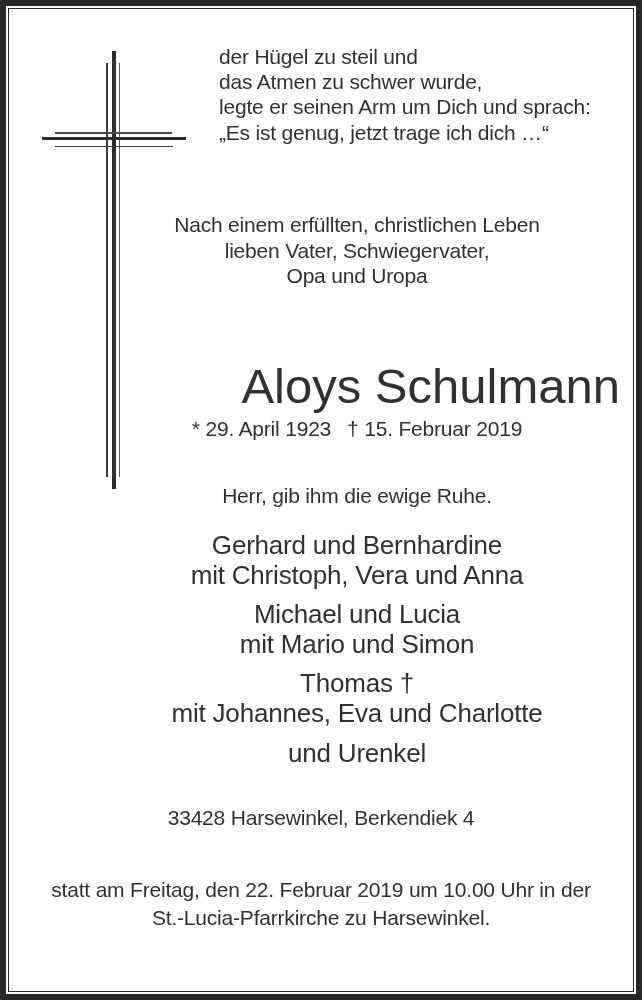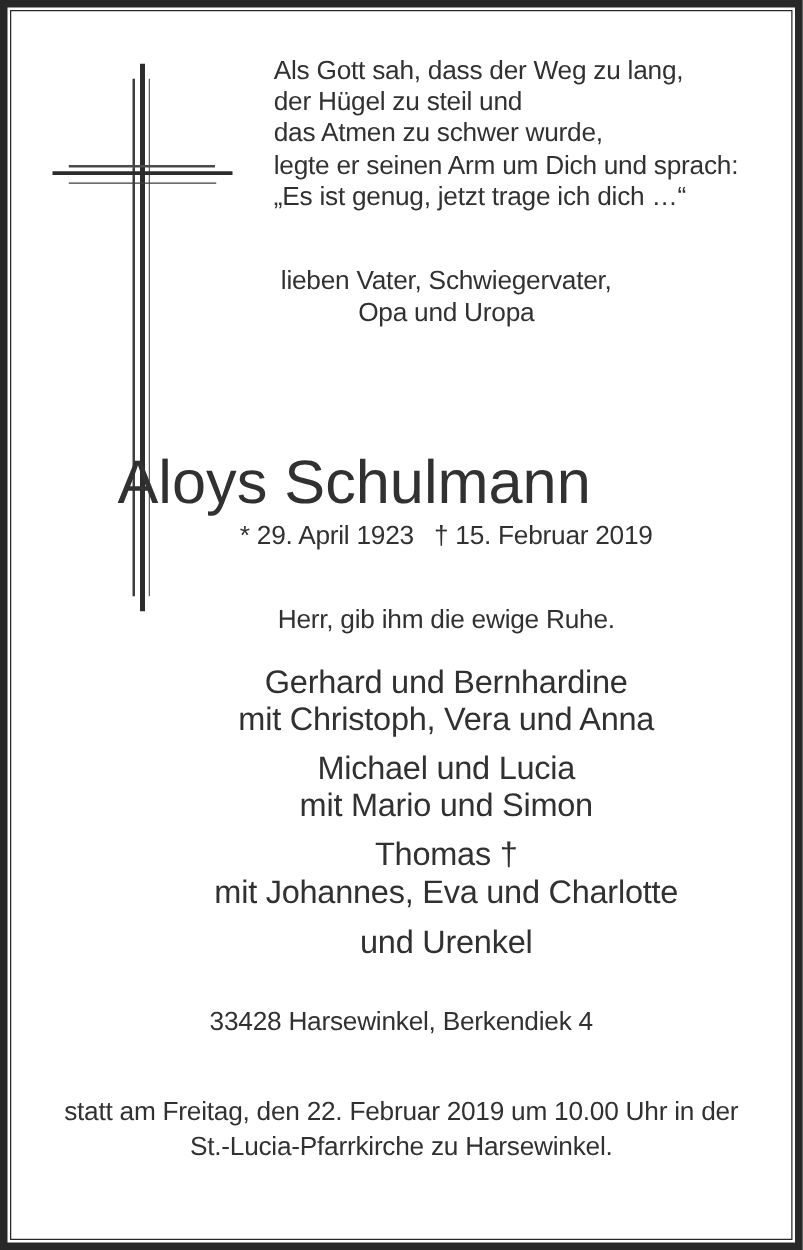--- a/index.html
+++ b/index.html
@@ -26,21 +26,21 @@
   .cross-v-main  {left:112px; top:51px;  width:3.5px; height:438px; background:#2c2c2c;}
   .cross-v-right {left:118.5px;top:63px; width:1.8px; height:414px; background:#5f5f5f;}
   .cross-h-upper {left:55px;  top:132px; width:117px; height:1.5px; background:#4a4a4a;}
   .cross-h-main  {left:42px;  top:137px; width:144px; height:3.2px; background:#2c2c2c;}
   .cross-h-lower {left:55px;  top:145.5px;width:118px;height:1.8px; background:#3e3e3e;}
 
   
   .tblock{position:absolute;letter-spacing:-0.2px;}
   .verse{left:219px;top:44px;font-size:21px;line-height:25.2px;text-align:left;white-space:nowrap;}
   .intro{left:160px;width:394px;top:212px;font-size:21px;line-height:25.5px;text-align:center;white-space:nowrap;}
-  .name{left:94px;width:526px;top:358px;font-size:49px;line-height:56px;text-align:left;letter-spacing:0;white-space:nowrap;}
+  .name{left:94px;width:526px;top:358px;font-size:49px;line-height:56px;text-align:right;letter-spacing:0;white-space:nowrap;}
   .dates{left:160px;width:394px;top:416px;font-size:21px;line-height:26px;display:flex;justify-content:center;gap:16px;white-space:nowrap;}
   .prayer{left:160px;width:394px;top:483px;font-size:21px;line-height:26px;text-align:center;white-space:nowrap;}
   .mourners{left:160px;width:394px;top:530px;font-size:26px;line-height:30px;text-align:center;white-space:nowrap;}
   .family-group{margin:0 0 9px 0;}
   .mourners-closing{margin-top:10px;text-align:center;}
   .address{left:10px;right:10px;top:805px;font-size:21px;line-height:26px;text-align:center;white-space:nowrap;}
   .funeral{left:10px;right:10px;top:876px;font-size:21px;line-height:27.5px;text-align:center;white-space:nowrap;}
 </style>
 </head>
 <body>
@@ -52,28 +52,28 @@
   <div>
     <div class="cross-line cross-v-left"></div>
     <div class="cross-line cross-v-main"></div>
     <div class="cross-line cross-v-right"></div>
     <div class="cross-line cross-h-upper"></div>
     <div class="cross-line cross-h-main"></div>
     <div class="cross-line cross-h-lower"></div>
   </div>
 
   <div class="tblock verse">
-    <div>Als Gott sah, dass der Weg zu lang,</div>
     <div>der Hügel zu steil und</div>
     <div>das Atmen zu schwer wurde,</div>
     <div>legte er seinen Arm um Dich und sprach:</div>
     <div>„Es ist genug, jetzt trage ich dich …“</div>
   </div>
 
   <div class="tblock intro">
+    <div>Nach einem erfüllten, christlichen Leben</div>
     <div>lieben Vater, Schwiegervater,</div>
     <div>Opa und Uropa</div>
   </div>
 
   <div class="tblock name">Aloys Schulmann</div>
   <div class="tblock dates">
     <span>* 29. April 1923</span>
     <span>† 15. Februar 2019</span>
   </div>
 

